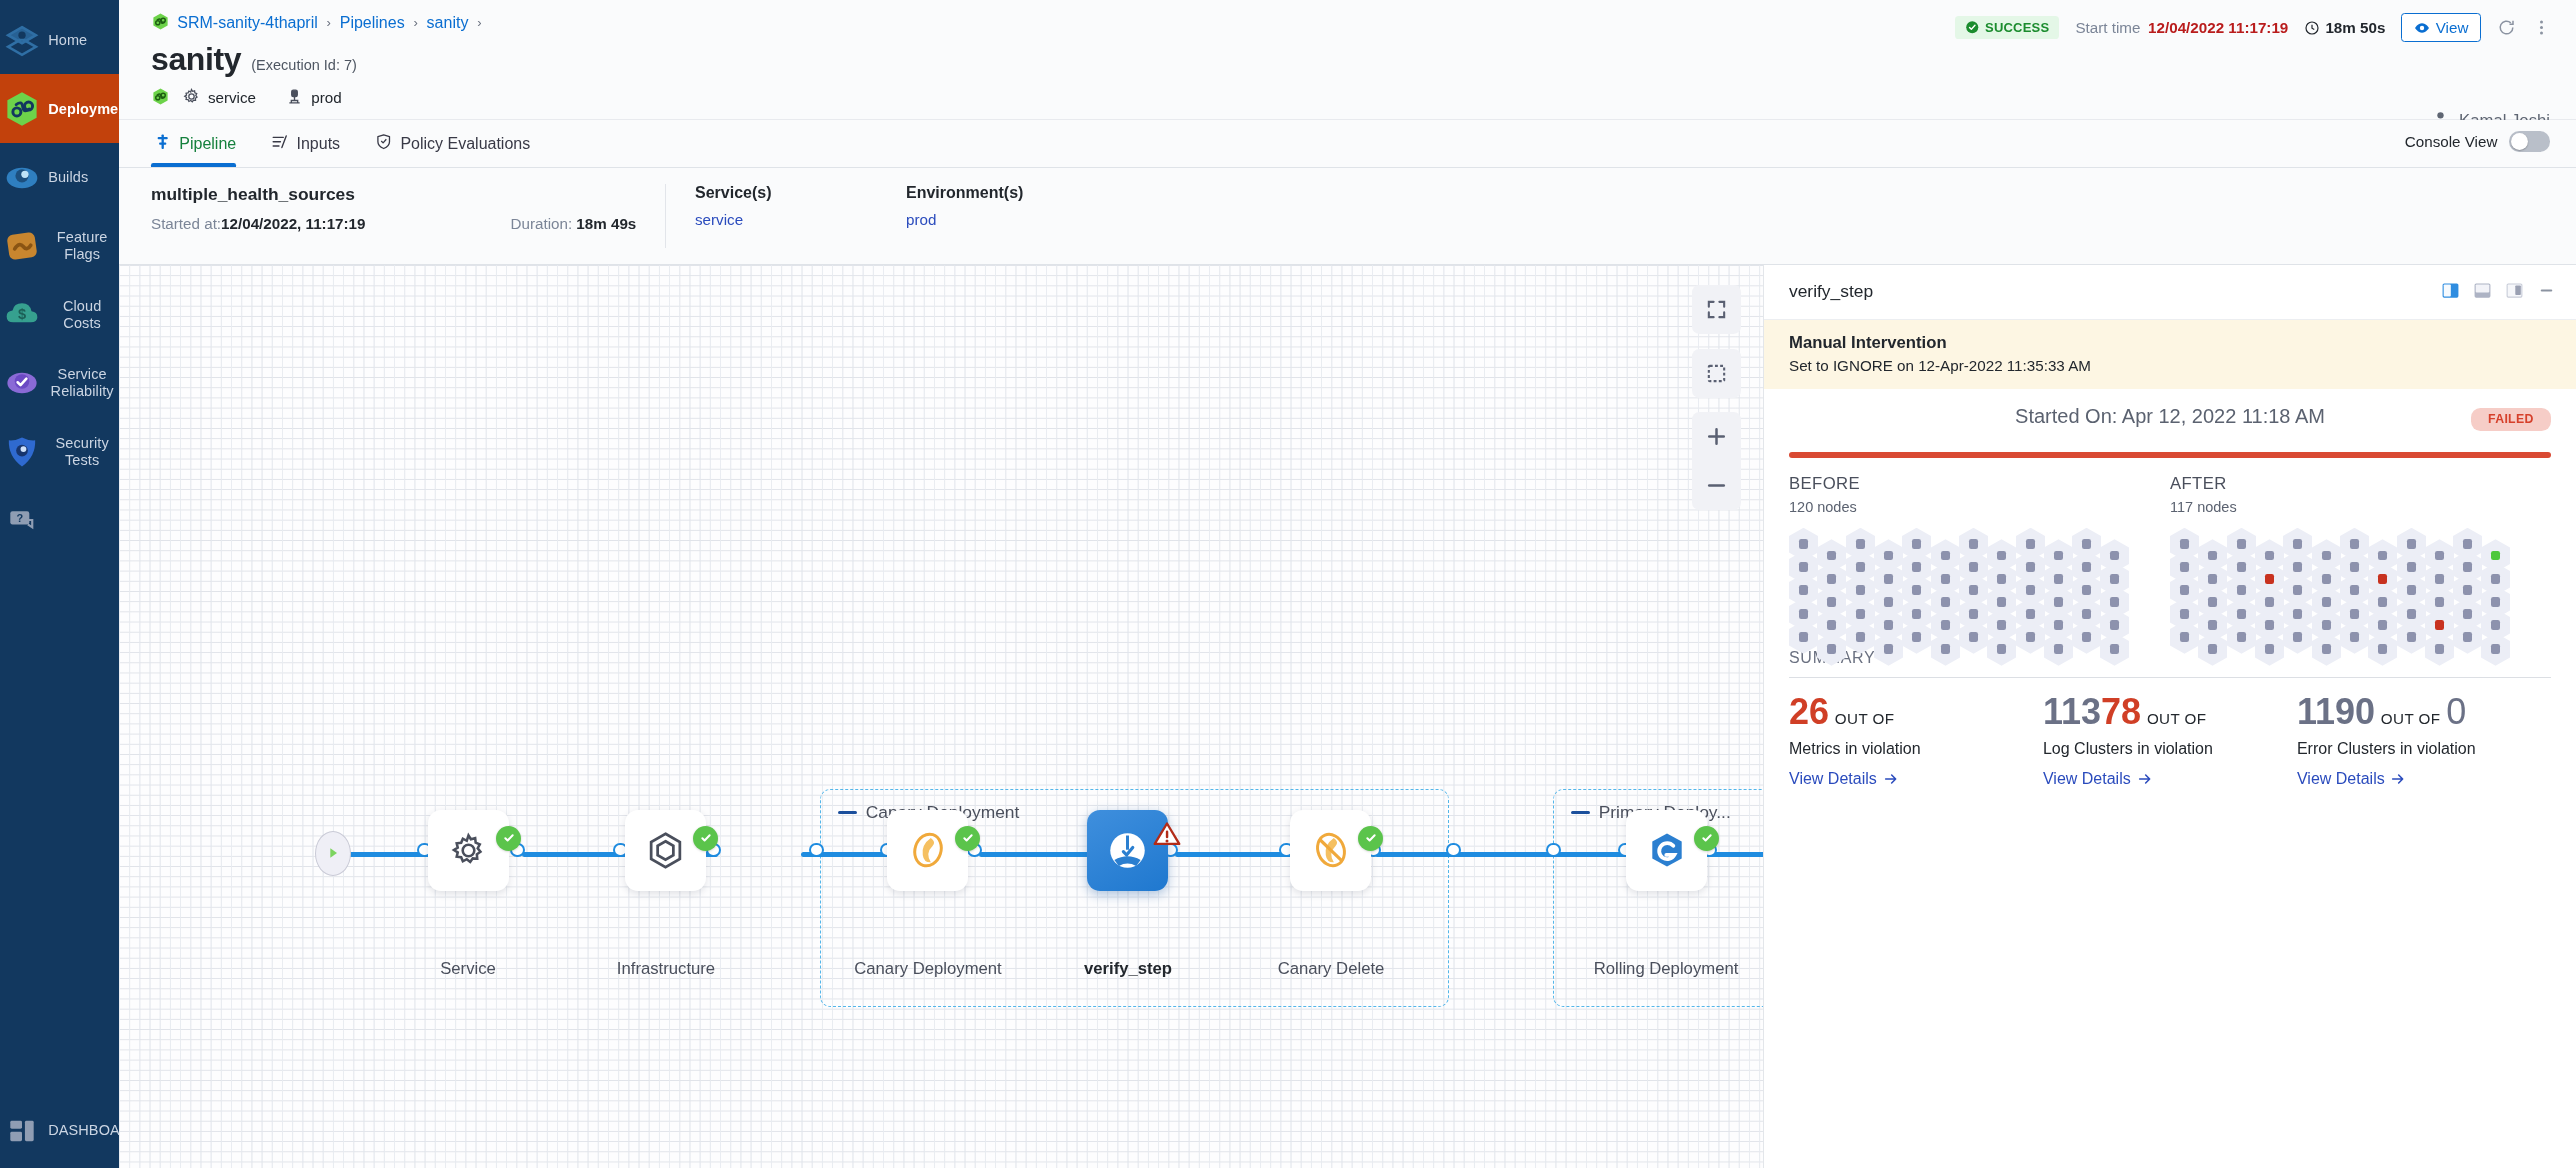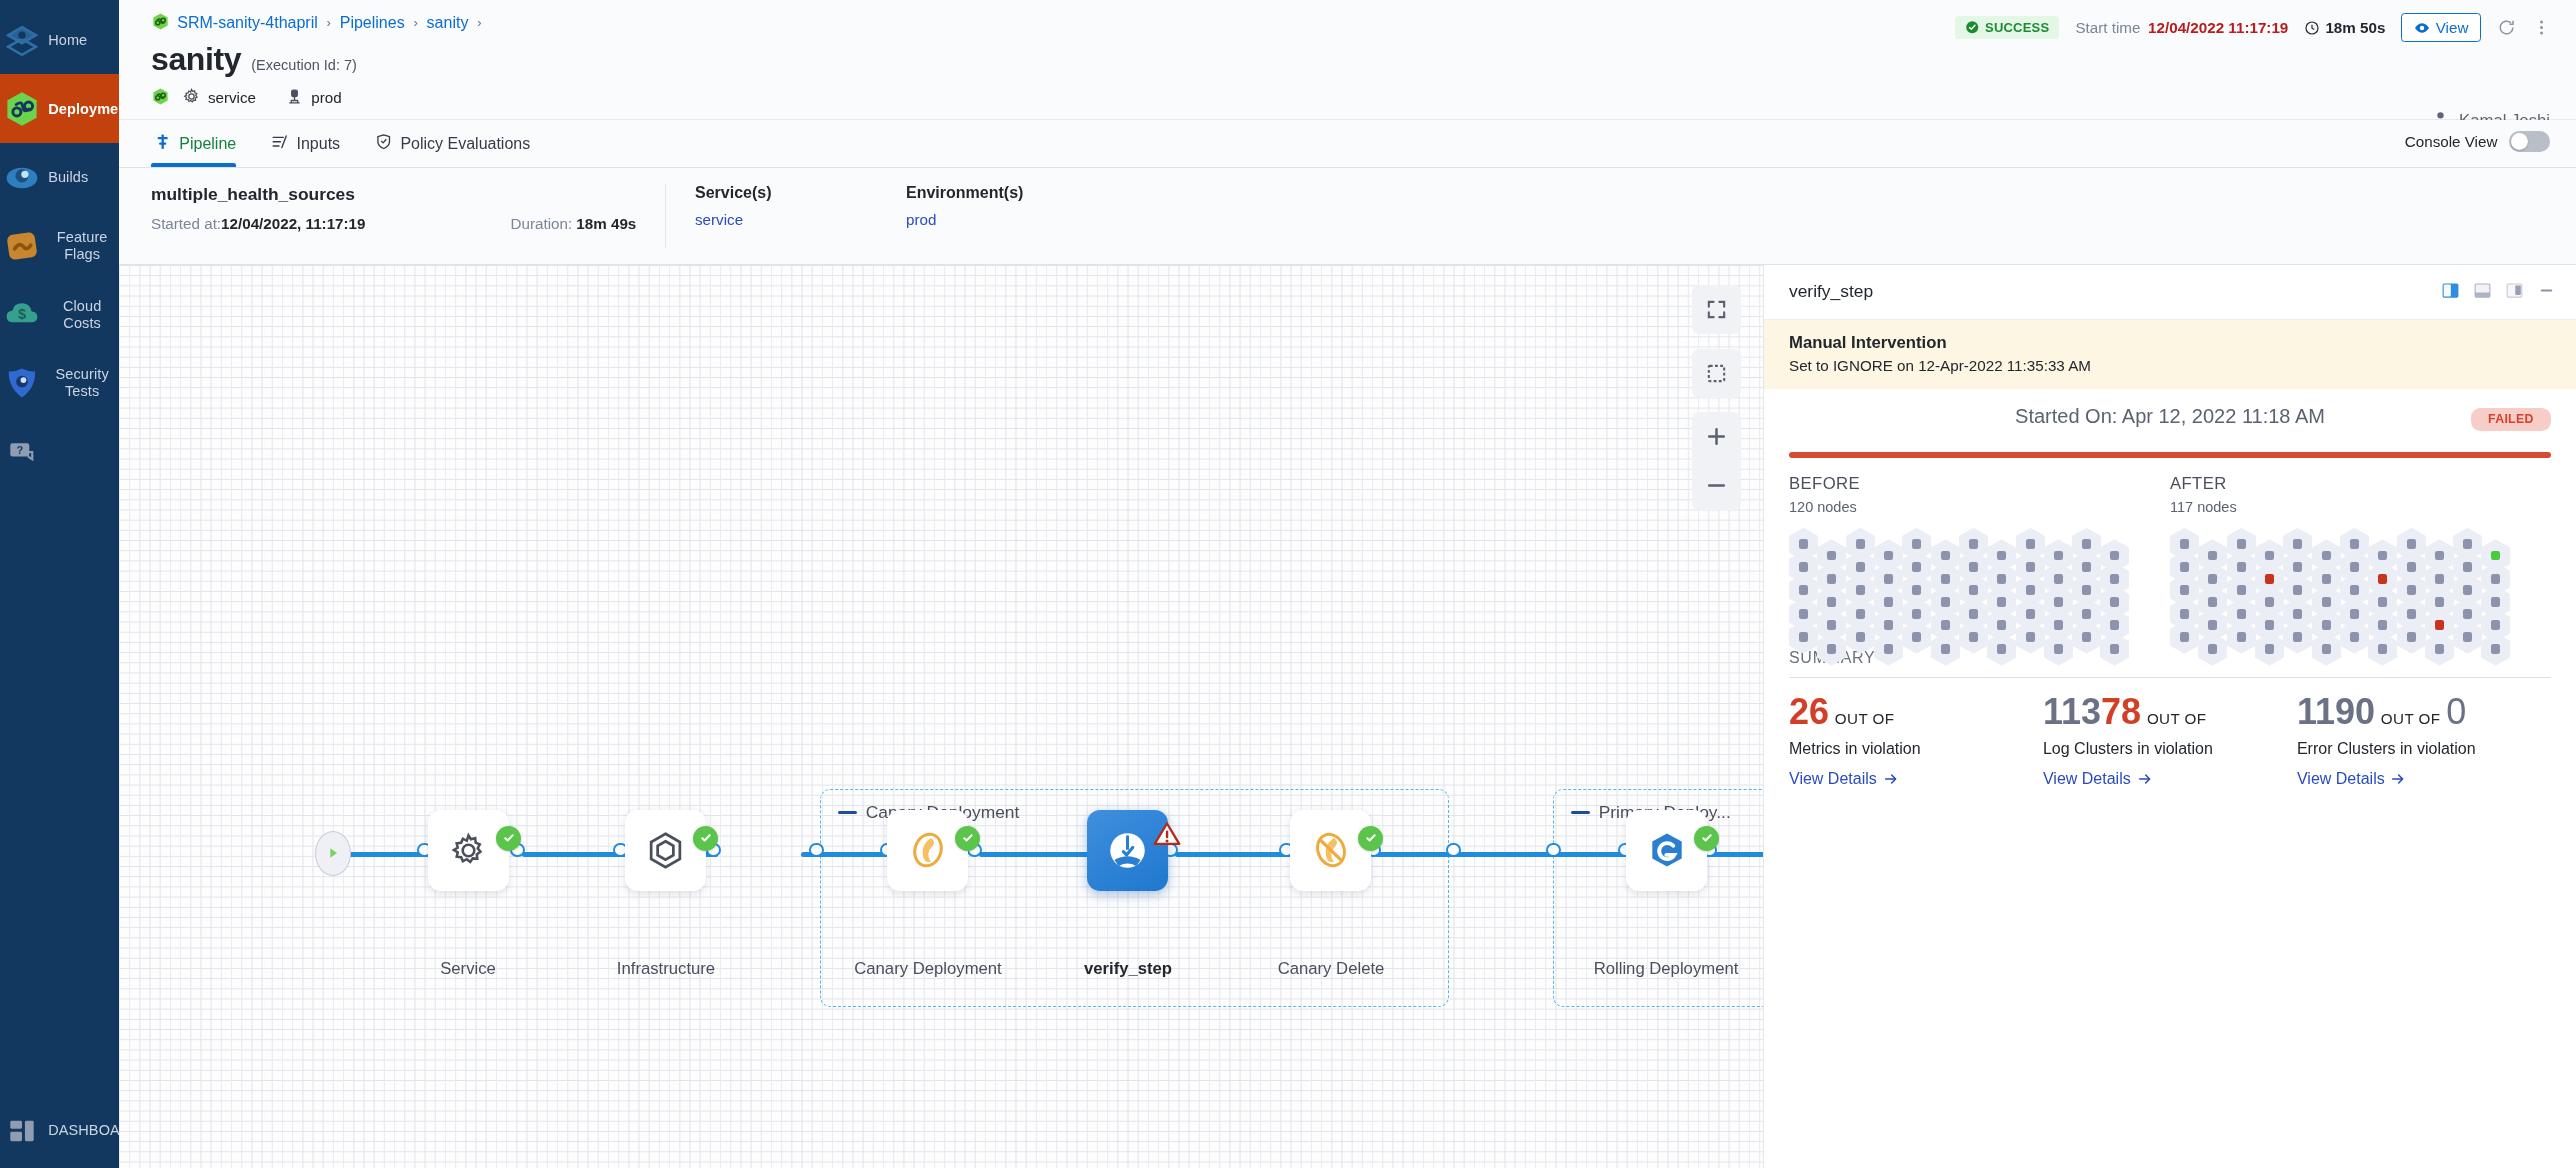--- a/index.html
+++ b/index.html
@@ -293,20 +293,30 @@
     <div class="nav-item">
       <span class="nav-icon">
         <svg viewBox="0 0 52 52" width="38" height="38">
           <path d="M14 36 q-9 0 -9 -8 q0 -7 8 -8 q2 -10 13 -10 q11 0 13 11 q8 1 8 8 q0 7 -9 7 Z" fill="#36a08f"></path>
           <text x="26" y="32" font-size="20" font-weight="700" text-anchor="middle" fill="#1b5e55" font-family="Liberation Sans, sans-serif">$</text>
         </svg>
       </span>
       <span class="nav-label">Cloud Costs</span>
     </div>
 
+    <div class="nav-item">
+      <span class="nav-icon">
+        <svg viewBox="0 0 52 52" width="38" height="38">
+          <ellipse cx="26" cy="26" rx="20" ry="14" fill="#8a6ad6"></ellipse>
+          <circle cx="26" cy="24" r="10" fill="#6b49c4"></circle>
+          <path d="M20 25 l4 4 l8 -9" stroke="#fff" stroke-width="3.5" fill="none" stroke-linecap="round" stroke-linejoin="round"></path>
+        </svg>
+      </span>
+      <span class="nav-label">Service Reliability</span>
+    </div>
 
     <div class="nav-item">
       <span class="nav-icon">
         <svg viewBox="0 0 52 52" width="38" height="38">
           <path d="M26 6 q10 5 18 4 q1 22 -18 36 q-19 -14 -18 -36 q8 1 18 -4 Z" fill="#2f6ad0"></path>
           <circle cx="26" cy="24" r="8" fill="#17356e"></circle>
           <circle cx="28" cy="22" r="4" fill="#cfe2fb"></circle>
         </svg>
       </span>
       <span class="nav-label">Security Tests</span>

